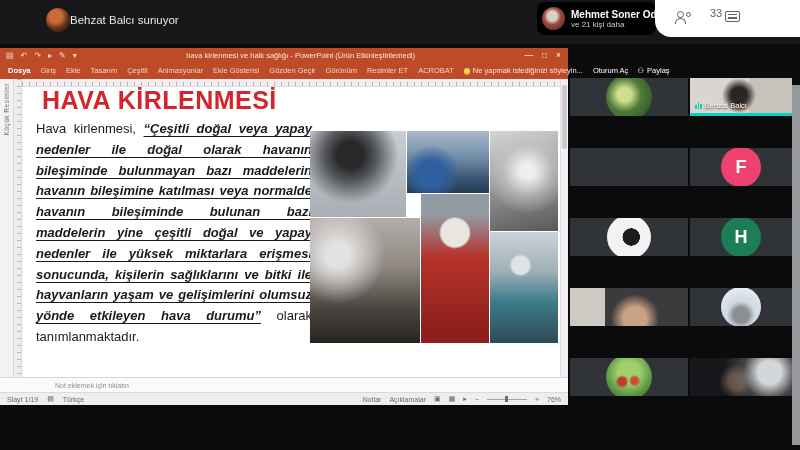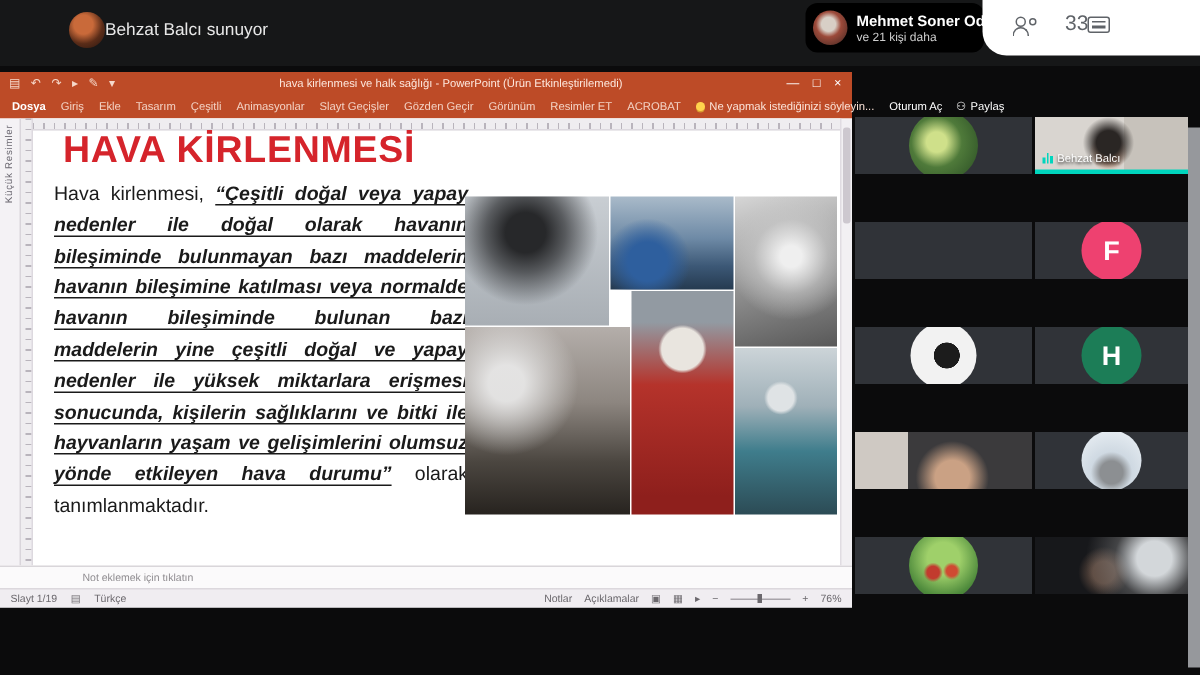--- a/index.html
+++ b/index.html
@@ -20,21 +20,21 @@
   .pinned .av { width:23px; height:23px; border-radius:50%; flex:0 0 auto;
     background:radial-gradient(circle at 45% 40%, #d8cfc6 0 25%, #9c4a3a 45%, #3a2420 100%); }
   .pinned .t1 { color:#fff; font-size:10px; font-weight:bold; white-space:nowrap; }
   .pinned .t2 { color:#cfcfcf; font-size:8px; white-space:nowrap; }
   .actions { position:absolute; left:655px; top:0; width:145px; height:37px; background:#fff;
     border-bottom-left-radius:16px; }
   .ppl { position:absolute; left:20px; top:11px; width:18px; height:13px; }
   .ppl .h1 { position:absolute; left:2px; top:0; width:7px; height:7px; border:1.6px solid #5f6368; border-radius:50%; }
   .ppl .b1 { position:absolute; left:0; top:7px; width:11px; height:6px; border:1.6px solid #5f6368; border-bottom:none; border-radius:6px 6px 0 0; }
   .ppl .h2 { position:absolute; left:11px; top:1px; width:5px; height:5px; border:1.4px solid #5f6368; border-radius:50%; }
-  .ppl-count { position:absolute; left:40px; top:7px; font-size:14px; color:#5f6368;padding-left:15px; }
+  .ppl-count { position:absolute; left:40px; top:7px; font-size:11px; color:#5f6368;padding-left:15px; }
   .chat { position:absolute; left:70px; top:11px; width:15px; height:11px; border:1.6px solid #5f6368; border-radius:2px; }
   .chat i { display:block; height:1.4px; background:#5f6368; margin:2px 2px 0 2px; }
   
   .ppt { position:absolute; left:0; top:48px; width:568px; height:357px; background:#fff; }
   .titlebar { height:14px; background:#bd4b27; display:flex; align-items:center; color:#fff; }
   .qat { display:flex; gap:7px; padding-left:6px; font-size:8px; color:#f6d9cb; align-items:center; }
   .wtitle { flex:1; text-align:center; font-size:7.5px; color:#fde7dd; white-space:nowrap; overflow:hidden; }
   .wctrl { display:flex; gap:9px; padding-right:7px; font-size:8.5px; color:#fff; }
   .ribbon { height:17px; background:#bd4b27; display:flex; align-items:center; gap:10px;
     padding:0 8px; font-size:7.5px; color:#f3d2c4; white-space:nowrap; }
@@ -171,21 +171,21 @@
         <span>×</span>
       </div>
     </div>
     <div class="ribbon">
       <span class="filetab">Dosya</span>
       <span>Giriş</span>
       <span>Ekle</span>
       <span>Tasarım</span>
       <span>Çeşitli</span>
       <span>Animasyonlar</span>
-      <span>Slayt Geçişler</span>
+      <span>Ekle Gösterisi</span>
       <span>Gözden Geçir</span>
       <span>Görünüm</span>
       <span>Resimler ET</span>
       <span>ACROBAT</span>
       <span class="tellme">
         <span class="bulb"></span>
         <span>Ne yapmak istediğinizi söyleyin...</span>
       </span>
       <span class="rib-right">
         <span>Oturum Aç</span>

